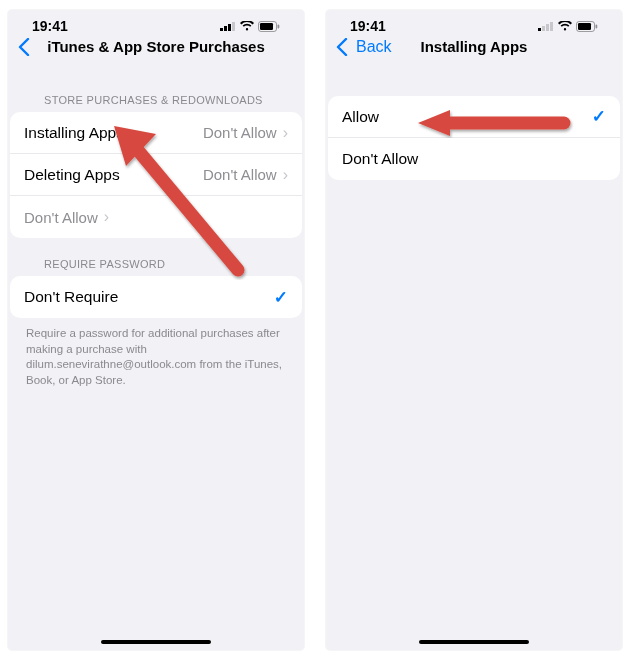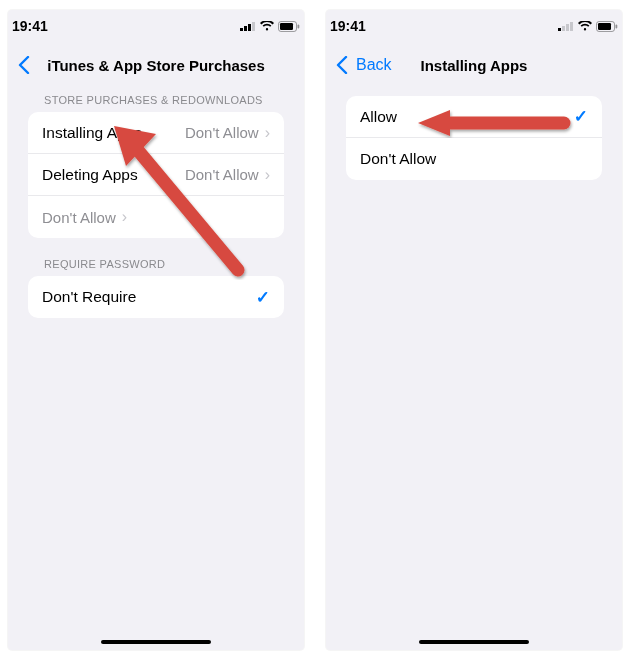--- a/index.html
+++ b/index.html
@@ -18,28 +18,28 @@
     background: #f2f1f6;
     border-radius: 4px;
     position: relative;
     overflow: hidden;
     box-shadow: 0 0 0 1px rgba(0,0,0,.04);
   }
   .status-bar {
     display: flex;
     justify-content: space-between;
     align-items: center;
-    padding: 8px 4px 4px;
+    padding: 8px 24px 4px;
     font-size: 14px;
     font-weight: 600;
   }
   .status-right { display: flex; align-items: center; gap: 4px; }
   .nav-bar {
     display: flex;
-    align-items: flex-end;
+    align-items: flex-start;
     height: 36px;
     position: relative;
     padding: 0 10px;
   }
   .nav-back {
     display: flex;
     align-items: center;
     color: #007aff;
     font-size: 16px;
     gap: 8px;
@@ -55,21 +55,21 @@
   .section-header {
     font-size: 11px;
     letter-spacing: .3px;
     color: #8a8a8e;
     padding: 20px 36px 6px;
     text-transform: uppercase;
   }
   .list {
     background: #fff;
     border-radius: 10px;
-    margin: 0 20px;
+    margin: 0 2px;
     overflow: hidden;
   }
   .row {
     display: flex;
     align-items: center;
     justify-content: space-between;
     height: 42px;
     padding: 0 14px;
     font-size: 15.5px;
     border-bottom: 1px solid #e9e9ec;
@@ -165,20 +165,21 @@
   </div>
 
   <div class="section-header">Require Password</div>
   <div class="list">
     <div class="row">
       <span class="label">Don't Require</span>
       <span class="checkmark">✓</span>
     </div>
   </div>
 
+  <div class="footer-text">Require a password for additional purchases after making a purchase with dilum.senevirathne@outlook.com from the iTunes, Book, or App Store.</div>
 
   <svg class="arrow" style="left:100px;top:110px" width="150" height="160" viewBox="0 0 150 160">
     <defs>
         <filter id="sh1" x="-20%" y="-20%" width="140%" height="140%">
           <feDropShadow dx="1" dy="2" stdDeviation="1.5" flood-opacity=".35"></feDropShadow>
         </filter>
       </defs>
     <g filter="url(#sh1)">
       <line x1="130" y1="150" x2="28" y2="28" stroke="#d74a3f" stroke-width="13" stroke-linecap="round"></line>
       <polygon points="6,6 48,14 18,46" fill="#d74a3f"></polygon>

